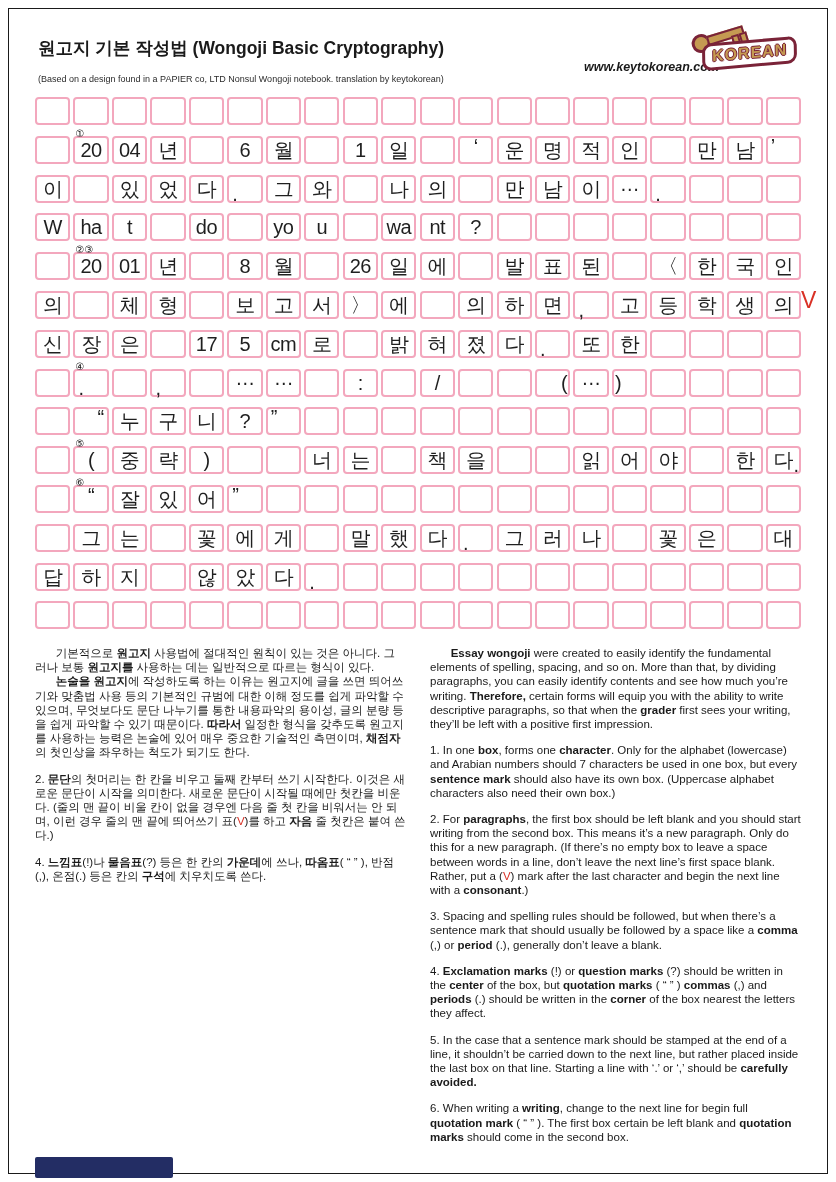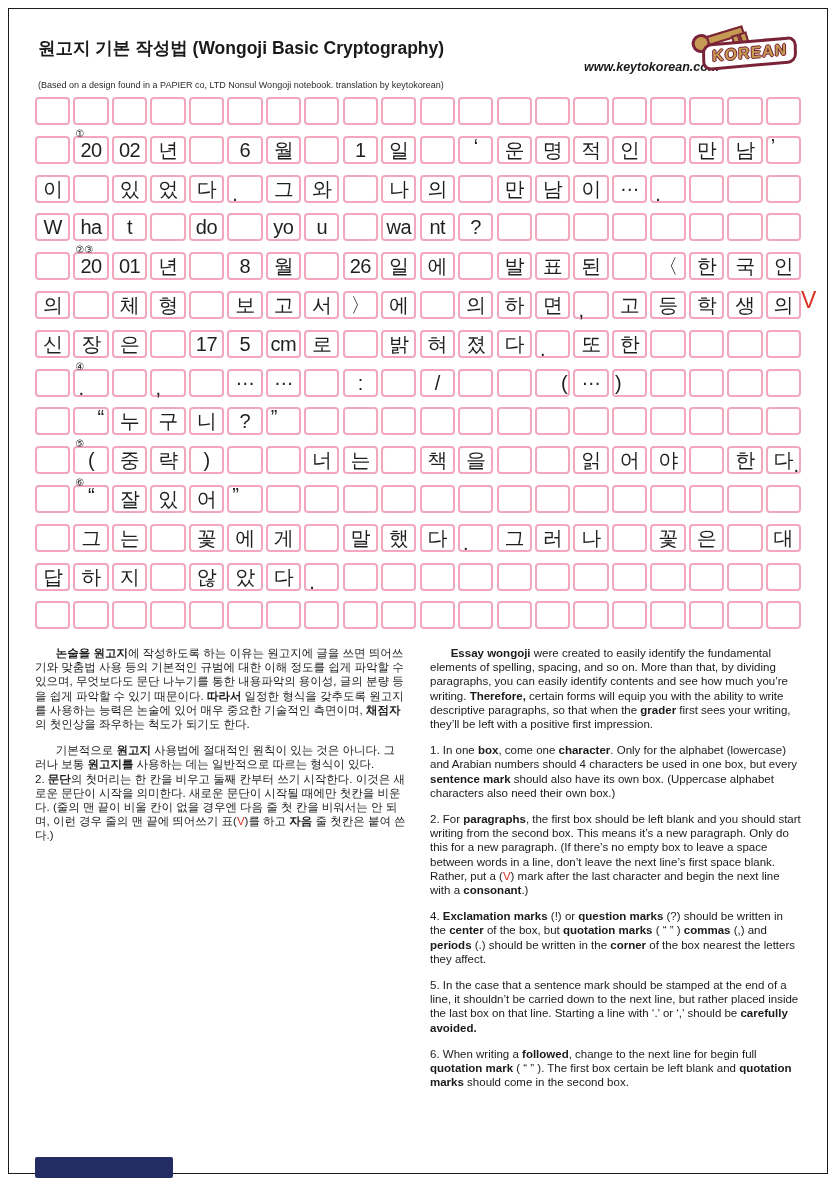--- a/index.html
+++ b/index.html
@@ -5,21 +5,21 @@
   html,body{margin:0;padding:0;background:#e8e8e8;}
   .page{
     position:relative;width:836px;height:1182px;background:#ffffff;
     font-family:"Liberation Sans","DejaVu Sans",sans-serif;color:#1a1a1a;
     overflow:hidden;margin:0 auto;
   }
   .frame{position:absolute;inset:8px;border:1px solid #1a1a1a;pointer-events:none;}
 
   
   .title{position:absolute;left:38px;top:36px;font-size:17.5px;font-weight:bold;letter-spacing:0;}
-  .subtitle{position:absolute;left:38px;top:80px;font-size:9px;color:#2b2b2b;}
+  .subtitle{position:absolute;left:38px;top:74px;font-size:9px;color:#2b2b2b;}
   .website{position:absolute;left:584px;top:60px;font-size:12.5px;font-weight:bold;font-style:italic;}
   .logo{position:absolute;left:702px;top:40px;transform:rotate(-5deg);}
   .logo .sticker{
     border:3px solid #7a2338;border-radius:9px;background:#fff;padding:1px 7px 2px 7px;
     font-weight:bold;font-size:16px;letter-spacing:1px;color:#c59a52;
     text-shadow:-1px 0 #7a2338,1px 0 #7a2338,0 -1px #7a2338,0 1px #7a2338;
     transform:skewX(-4deg);
   }
   .logo .key{position:absolute;left:-10px;top:-16px;width:56px;height:20px;transform:rotate(-12deg);}
   .logo .key .ring{position:absolute;left:0;top:2px;width:13px;height:13px;border:3px solid #7a2338;border-radius:50%;background:#c59a52;}
@@ -104,21 +104,21 @@
       <div class="cell"></div>
       <div class="cell"></div>
       <div class="cell"></div>
       <div class="cell"></div>
       <div class="cell"></div>
       <div class="cell">
         <span class="ch">20</span>
         <span class="sup">①</span>
       </div>
       <div class="cell">
-        <span class="ch">02</span>
+        <span class="ch">04</span>
       </div>
       <div class="cell">
         <span class="ch">년</span>
       </div>
       <div class="cell"></div>
       <div class="cell">
         <span class="ch">6</span>
       </div>
       <div class="cell">
         <span class="ch">월</span>
@@ -647,28 +647,30 @@
       <div class="cell"></div>
       <div class="cell"></div>
       <div class="cell"></div>
       <div class="cell"></div>
       <div class="cell"></div>
     </div>
   <div class="red-v" style="color: rgb(217, 48, 37);">V</div>
 
   <div class="columns">
     <div class="col" id="col-left">
+        <p class="indent tight"><span>기본적으로 </span><span class="b">원고지</span><span> 사용법에 절대적인 원칙이 있는 것은 아니다. 그러나 보통 </span><span class="b">원고지를</span><span> 사용하는 데는 일반적으로 따르는 형식이 있다.</span></p>
         <p class="indent"><span class="b">논술을 원고지</span><span>에 작성하도록 하는 이유는 원고지에 글을 쓰면 띄어쓰기와 맞춤법 사용 등의 기본적인 규범에 대한 이해 정도를 쉽게 파악할 수 있으며, 무엇보다도 문단 나누기를 통한 내용파악의 용이성, 글의 분량 등을 쉽게 파악할 수 있기 때문이다. </span><span class="b">따라서</span><span> 일정한 형식을 갖추도록 원고지를 사용하는 능력은 논술에 있어 매우 중요한 기술적인 측면이며, </span><span class="b">채점자</span><span>의 첫인상을 좌우하는 척도가 되기도 한다.</span></p>
-        <p class="indent tight"><span>기본적으로 </span><span class="b">원고지</span><span> 사용법에 절대적인 원칙이 있는 것은 아니다. 그러나 보통 </span><span class="b">원고지를</span><span> 사용하는 데는 일반적으로 따르는 형식이 있다.</span></p>
         <p><span>2. </span><span class="b">문단</span><span>의 첫머리는 한 칸을 비우고 둘째 칸부터 쓰기 시작한다. 이것은 새로운 문단이 시작을 의미한다. 새로운 문단이 시작될 때에만 첫칸을 비운다. (줄의 맨 끝이 비울 칸이 없을 경우엔 다음 줄 첫 칸을 비워서는 안 되며, 이런 경우 줄의 맨 끝에 띄어쓰기 표(</span><span class="red">V</span><span>)를 하고 </span><span class="b">자음</span><span> 줄 첫칸은 붙여 쓴다.)</span></p>
+        <p><span>4. </span><span class="b">느낌표</span><span>(!)나 </span><span class="b">물음표</span><span>(?) 등은 한 칸의 </span><span class="b">가운데</span><span>에 쓰나, </span><span class="b">따옴표</span><span>( “ ” ), 반점(,), 온점(.) 등은 칸의 </span><span class="b">구석</span><span>에 치우치도록 쓴다.</span></p>
       </div>
     <div class="col" id="col-right">
         <p class="indent"><span class="b">Essay wongoji</span><span> were created to easily identify the fundamental elements of spelling, spacing, and so on. More than that, by dividing paragraphs, you can easily identify contents and see how much you’re writing. </span><span class="b">Therefore,</span><span> certain forms will equip you with the ability to write descriptive paragraphs, so that when the </span><span class="b">grader</span><span> first sees your writing, they’ll be left with a positive first impression.</span></p>
-        <p><span>1. In one </span><span class="b">box</span><span>, come one </span><span class="b">character</span><span>. Only for the alphabet (lowercase) and Arabian numbers should 4 characters be used in one box, but every </span><span class="b">sentence mark</span><span> should also have its own box. (Uppercase alphabet characters also need their own box.)</span></p>
+        <p><span>1. In one </span><span class="b">box</span><span>, forms one </span><span class="b">character</span><span>. Only for the alphabet (lowercase) and Arabian numbers should 7 characters be used in one box, but every </span><span class="b">sentence mark</span><span> should also have its own box. (Uppercase alphabet characters also need their own box.)</span></p>
         <p><span>2. For </span><span class="b">paragraphs</span><span>, the first box should be left blank and you should start writing from the second box. This means it’s a new paragraph. Only do this for a new paragraph. (If there’s no empty box to leave a space between words in a line, don’t leave the next line’s first space blank. Rather, put a (</span><span class="red">V</span><span>) mark after the last character and begin the next line with a </span><span class="b">consonant</span><span>.)</span></p>
+        <p><span>3. Spacing and spelling rules should be followed, but when there’s a sentence mark that should usually be followed by a space like a </span><span class="b">comma</span><span> (,) or </span><span class="b">period</span><span> (.), generally don’t leave a blank.</span></p>
         <p><span>4. </span><span class="b">Exclamation marks</span><span> (!) or </span><span class="b">question marks</span><span> (?) should be written in the </span><span class="b">center</span><span> of the box, but </span><span class="b">quotation marks</span><span> ( “ ” ) </span><span class="b">commas</span><span> (,) and </span><span class="b">periods</span><span> (.) should be written in the </span><span class="b">corner</span><span> of the box nearest the letters they affect.</span></p>
         <p><span>5. In the case that a sentence mark should be stamped at the end of a line, it shouldn’t be carried down to the next line, but rather placed inside the last box on that line. Starting a line with ‘.’ or ‘,’ should be </span><span class="b">carefully avoided.</span></p>
-        <p><span>6. When writing a </span><span class="b">followed</span><span>, change to the next line for begin full </span><span class="b">quotation mark</span><span> ( “ ” ). The first box certain be left blank and </span><span class="b">quotation marks</span><span> should come in the second box.</span></p>
+        <p><span>6. When writing a </span><span class="b">writing</span><span>, change to the next line for begin full </span><span class="b">quotation mark</span><span> ( “ ” ). The first box certain be left blank and </span><span class="b">quotation marks</span><span> should come in the second box.</span></p>
       </div>
   </div>
 
   <div class="footer-bar" style="background: rgb(35, 45, 100);"></div>
 </div>
 
 </body></html>

